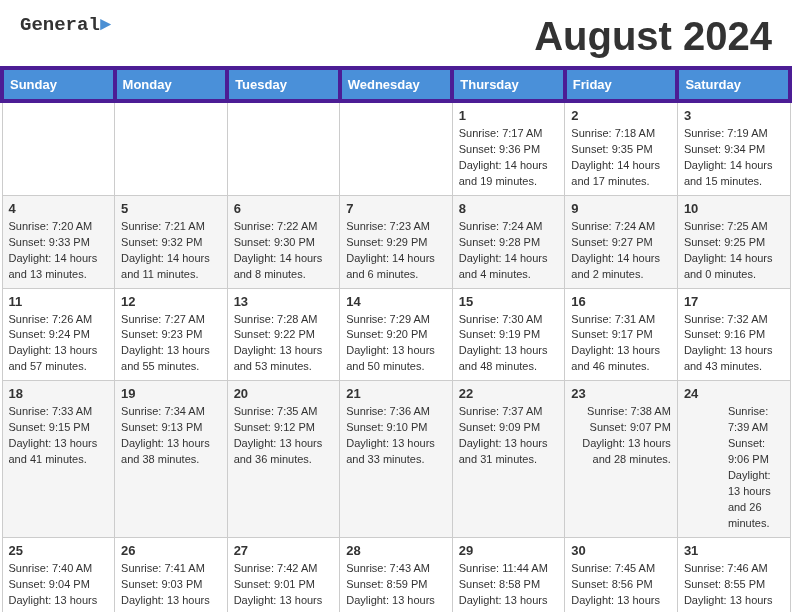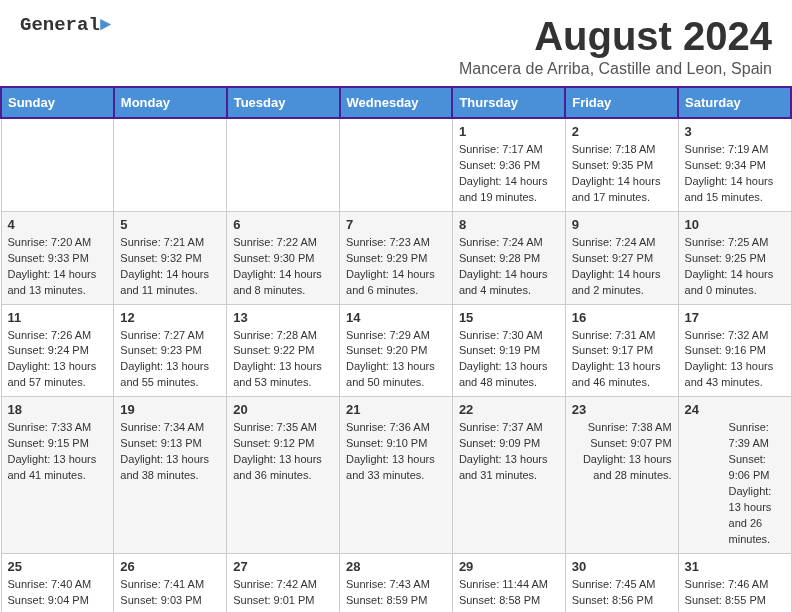--- a/index.html
+++ b/index.html
@@ -36,21 +36,21 @@
       border-collapse: collapse;
       margin: 0;
     }
     .calendar thead tr th {
       background-color: #4a90d9;
       color: #fff;
       font-size: 13px;
       font-weight: bold;
       padding: 7px 6px;
       text-align: left;
-      border: 2px solid #4c1d95;
+      border: 4px solid #4c1d95;
     }
     .calendar tbody tr td {
       border: 1px solid #ccc;
       vertical-align: top;
       padding: 5px 6px;
       font-size: 11px;
       color: #333;
       width: calc(100% / 7);
       min-height: 80px;
       background: #fff;
@@ -104,21 +104,20 @@
   <div class="logo-wrapper">
     <div class="logo-text-block">
       <div class="logo-row1">
         <span>General</span>
           <span class="blue-part">►</span>
       </div>
     </div>
   </div>
   <div class="title-area">
     <div class="month-title">August 2024</div>
-    <div class="location">Mancera de Arriba, Castille and Leon, Spain</div>
   </div>
 </div>
 
 <table class="calendar">
   <thead>
     <tr>
     <th>Sunday</th>
         <th>Monday</th>
         <th>Tuesday</th>
         <th>Wednesday</th>

